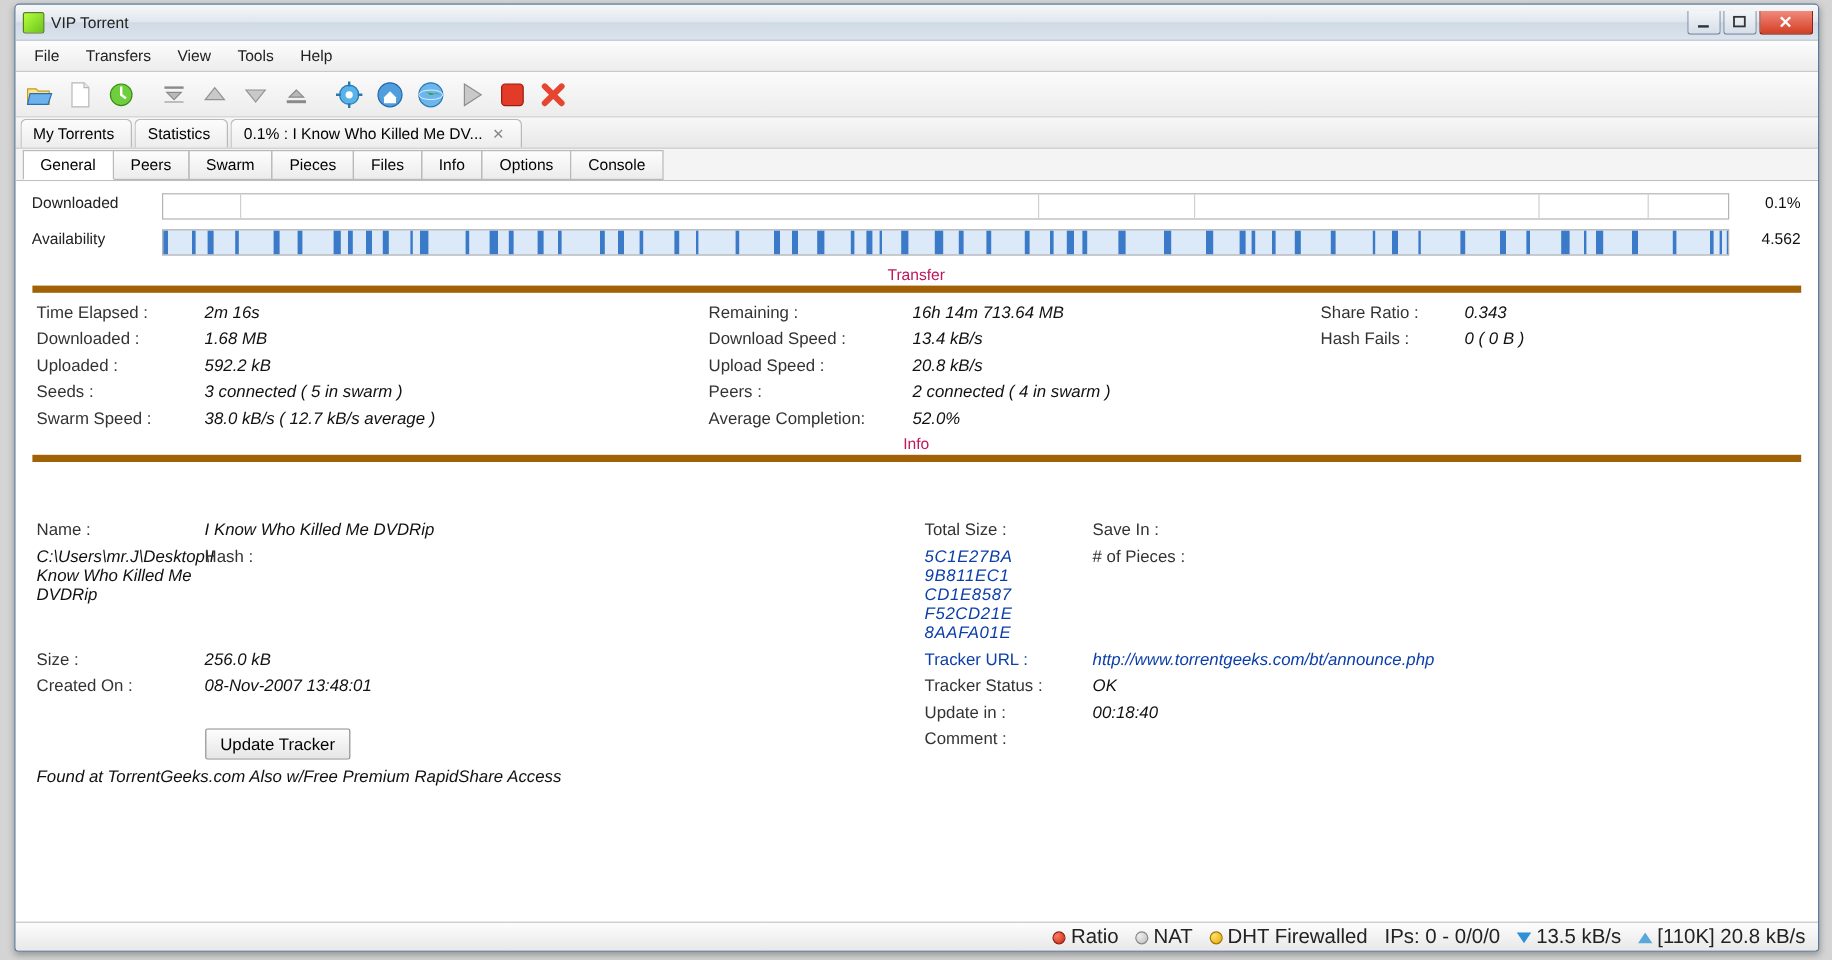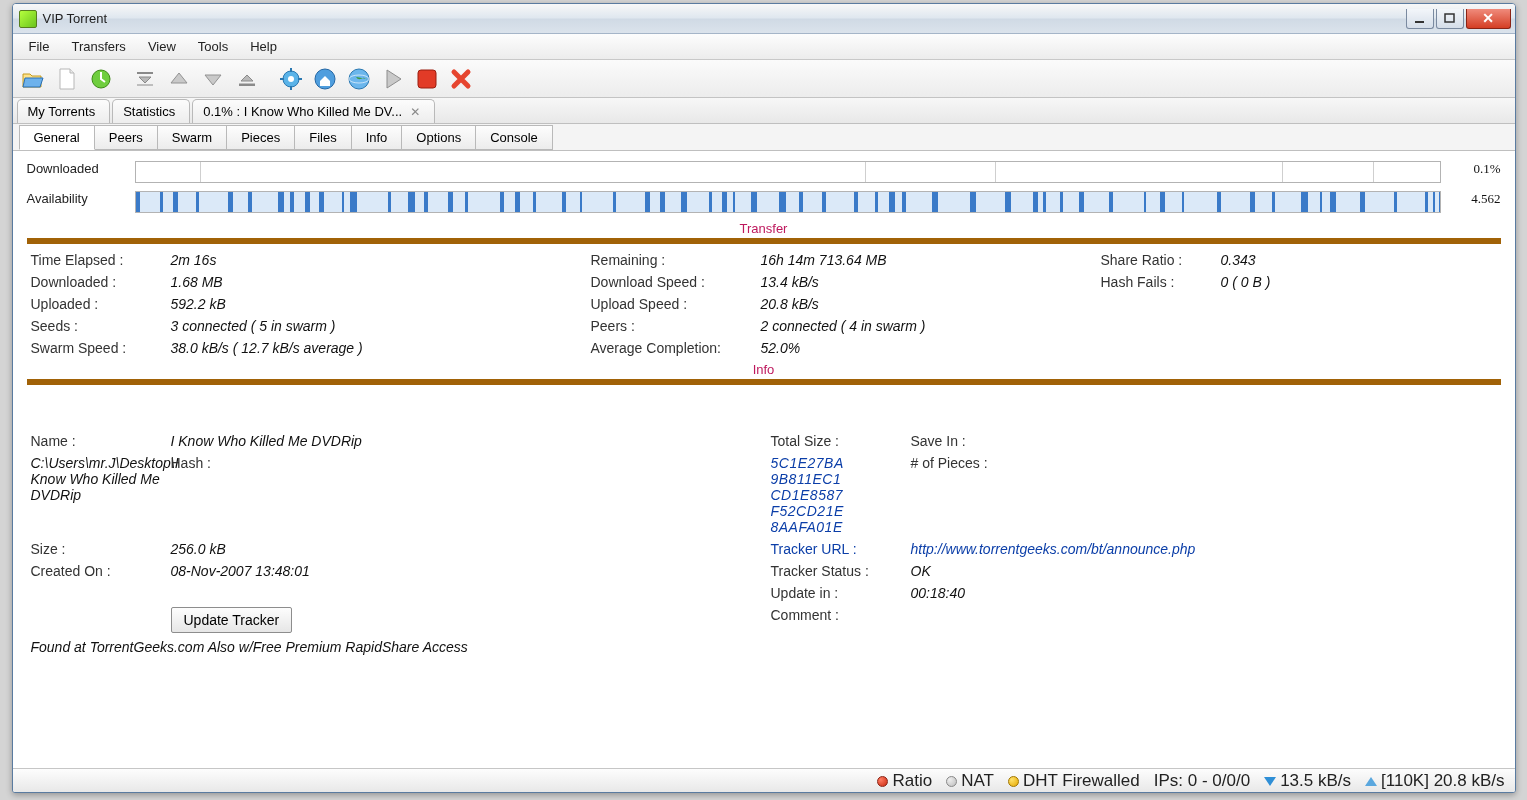--- a/index.html
+++ b/index.html
@@ -22,21 +22,21 @@
 .sub-tabs { height:27px; background:#f4f4f4; display:flex; align-items:flex-end; padding-left:6px; border-bottom:1px solid #bfbfbf; }
 .sub-tab { padding:4px 14px; background:linear-gradient(#fdfdfd,#ececec); border:1px solid #b9b9b9; margin-right:-1px; font-size:13px; cursor:pointer; }
 .sub-tab.active { background:#fff; border-bottom:1px solid #fff; position:relative; z-index:2; }
 .content { flex:1; background:#fff; padding:10px 14px 6px 14px; overflow:auto; }
 .row-bar { display:flex; align-items:flex-start; margin-bottom:8px; }
 .row-bar .lbl { width:108px; color:#222; }
 .bar-wrap { flex:1; height:22px; border:1px solid #b3b3b3; background:#fff; position:relative; margin-right:8px; display:flex; }
 .dl-seg { border-right:1px solid #cfcfcf; height:100%; }
 .avail-wrap { background:#dbe9f8; border:1px solid #b3b3b3; height:22px; flex:1; margin-right:8px; position:relative; overflow:hidden; }
 .avail-stripe { position:absolute; top:0; bottom:0; background:#3a7ac8; }
-.row-bar .val { width:52px; text-align:right; color:#111;font-family:Liberation Serif, serif; }
+.row-bar .val { width:52px; text-align:right; color:#111; }
 .group-title { color:#be185d; font-size:13px; border-bottom:6px solid #a16207; margin:6px 0 8px 0; padding-bottom:2px;text-align:center; }
 .grid { display:grid; grid-template-columns: 140px 420px 170px 340px 120px 160px; row-gap:6px; font-size:14px; color:#222; padding-left:4px; }
 .glabel { color:#333; }
 .gval { color:#111;font-style:italic; }
 .info-grid { display:grid; grid-template-columns: 140px 600px 140px 480px; row-gap:6px; font-size:14px; color:#222; padding-left:4px;margin-top:48px; }
 .link { color:#0b3ea8; }
 .hash { color:#0b3ea8; letter-spacing:.5px; }
 .update-btn { padding:4px 12px; background:linear-gradient(#fdfdfd,#e6e6e6); border:1px solid #8d8d8d; border-radius:2px; cursor:pointer; font-size:14px; }
 .statusbar { height:24px; background:linear-gradient(#fdfdfd,#e8e8e8); border-top:1px solid #c6c6c6; display:flex; align-items:center; justify-content:flex-end; padding:0 10px; gap:14px; font-size:17px; color:#222; }
 .dot { width:11px; height:11px; border-radius:50%; display:inline-block; margin-right:4px; vertical-align:middle; border:1px solid #888; }

